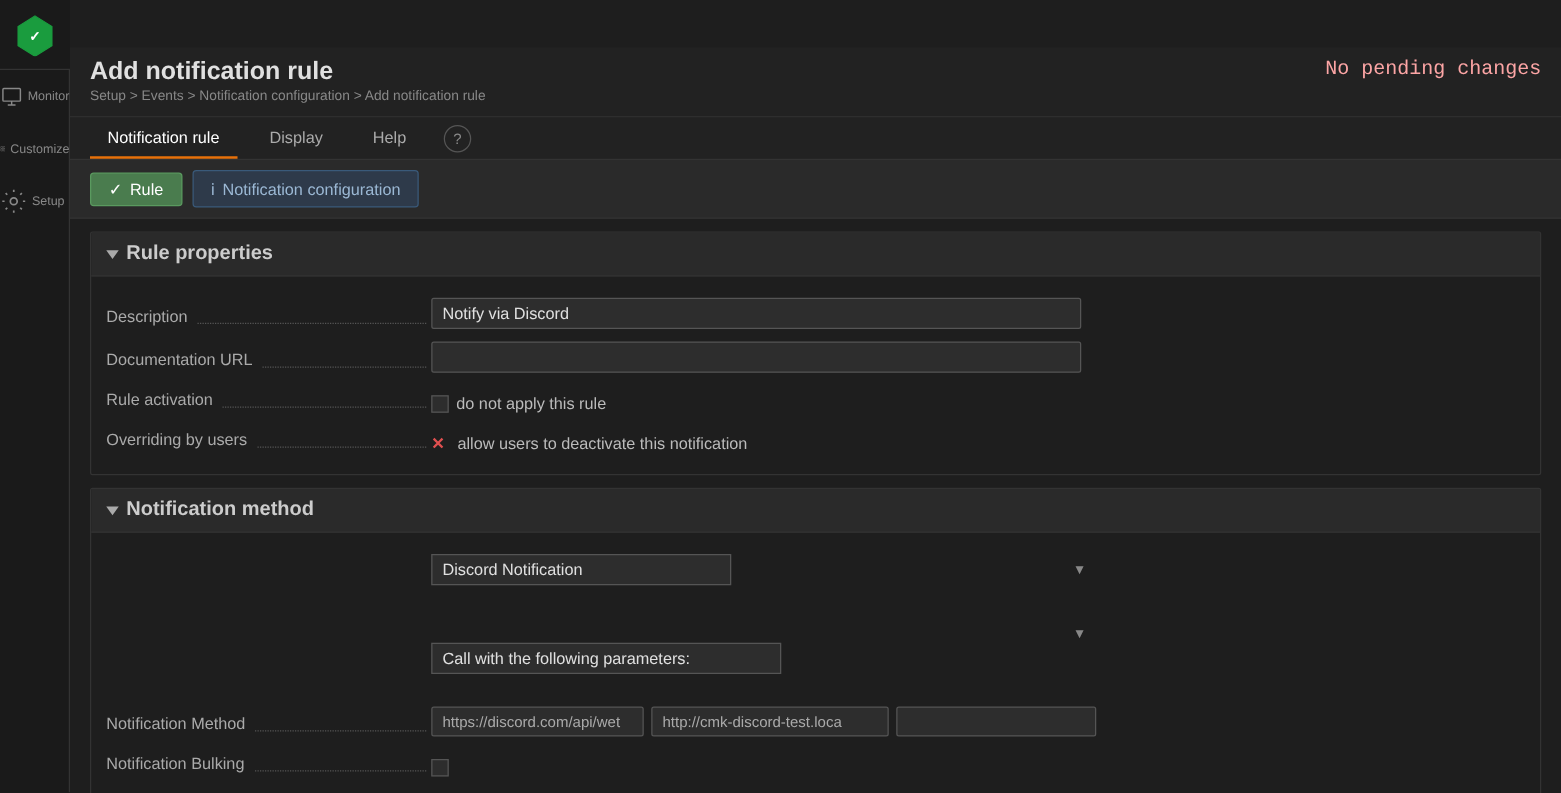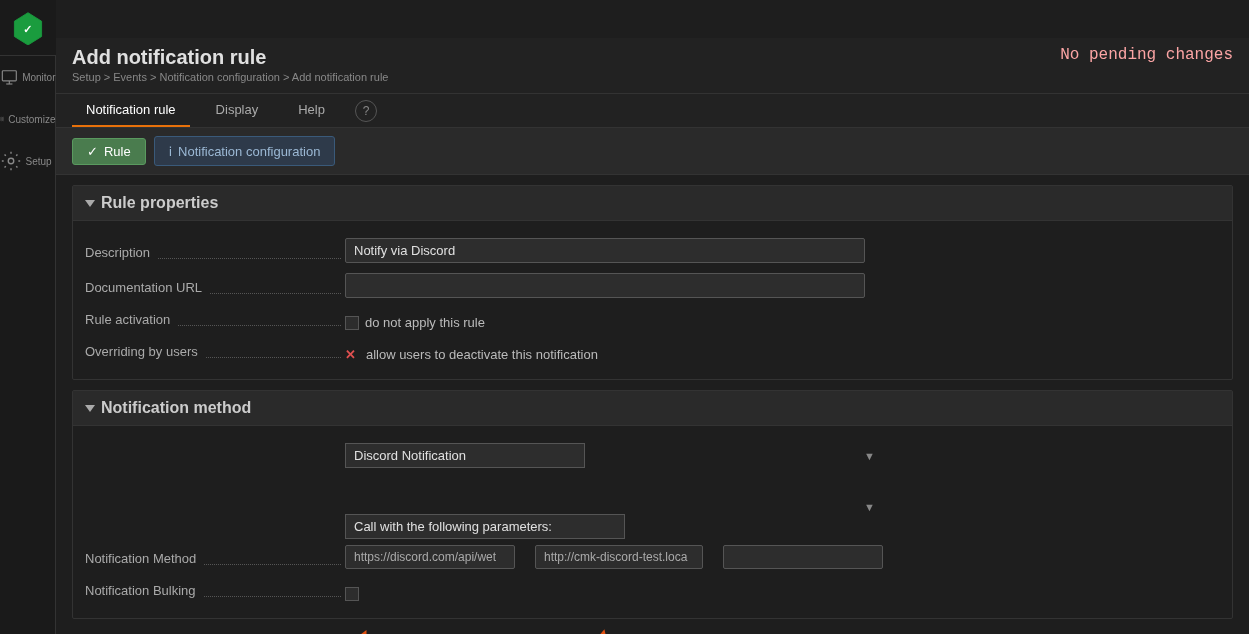--- a/index.html
+++ b/index.html
@@ -286,40 +286,40 @@
     .x-icon {
       color: #e05050;
       font-weight: bold;
       margin-right: 4px;
     }
 
     
     .webhook-row {
       display: flex;
       align-items: center;
-      gap: 20px;
-      margin-top: 0;
+      gap: 6px;
+      margin-top: 20px;
     }
     .webhook-input {
       background: #2d2d2d;
       border: 1px solid #555;
       color: #aaa;
       padding: 4px 8px;
       font-size: 12px;
       border-radius: 2px;
       width: 170px;
     }
     .webhook-input2 {
       background: #2d2d2d;
       border: 1px solid #555;
       color: #aaa;
       padding: 4px 8px;
       font-size: 12px;
       border-radius: 2px;
-      width: 168px;
+      width: 190px;
     }
     .webhook-input3 {
       background: #2d2d2d;
       border: 1px solid #555;
       color: #aaa;
       padding: 4px 8px;
       font-size: 12px;
       border-radius: 2px;
       width: 160px;
     }

